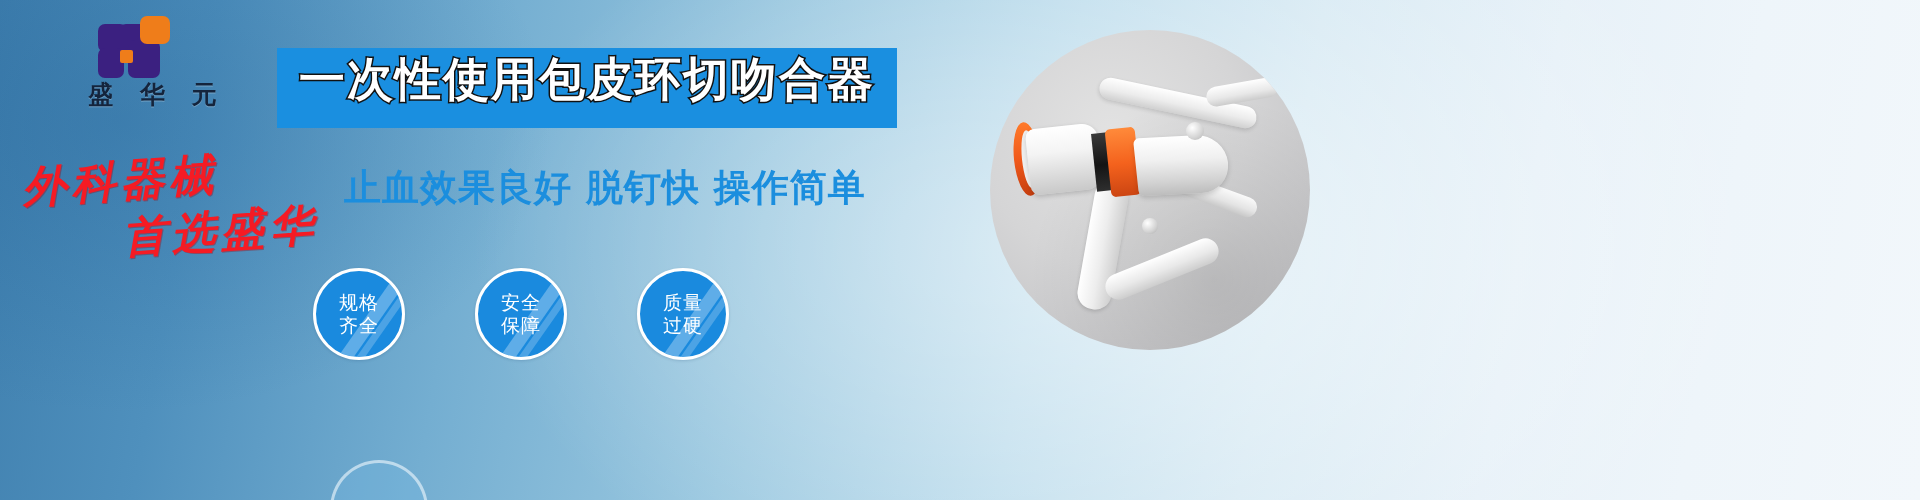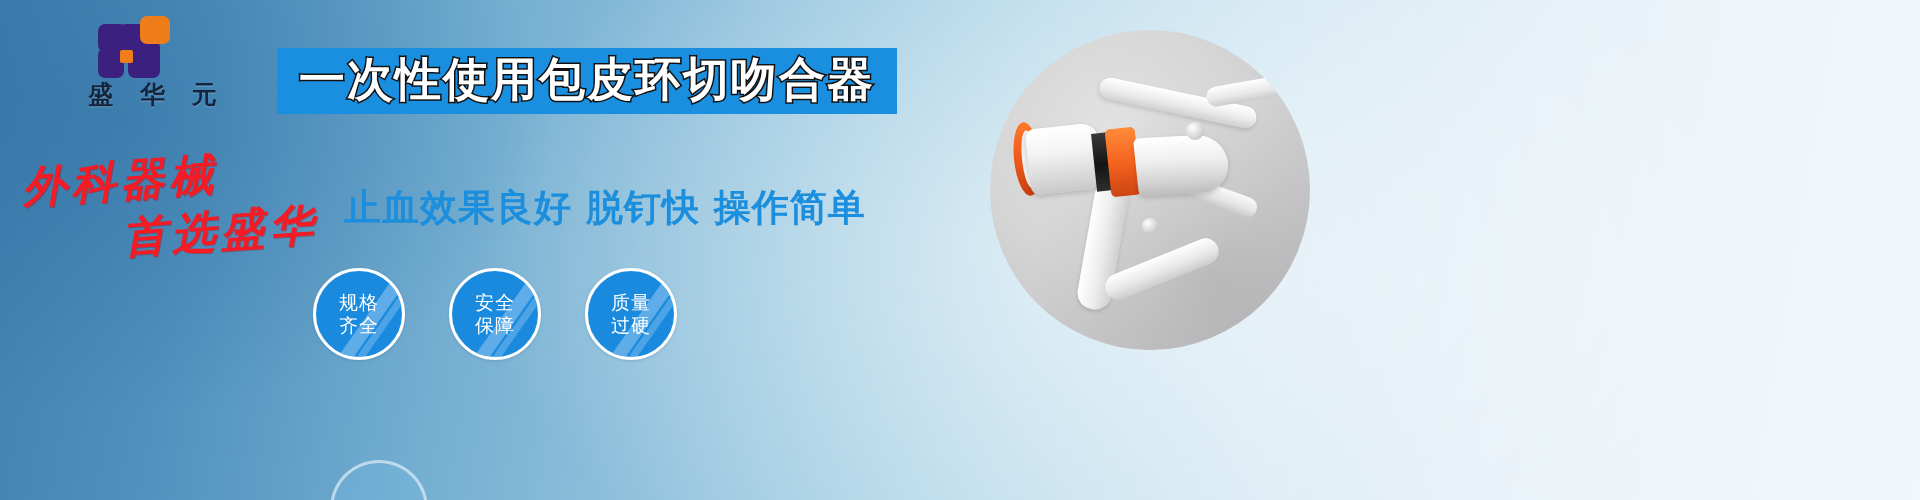--- a/index.html
+++ b/index.html
@@ -88,21 +88,21 @@
     text-shadow: 0 1px 0 rgba(255,255,255,0.25);
     white-space: nowrap;
   }
 
   
   #title-box {
     position: absolute;
     left: 277px;
     top: 48px;
     background: #1a8fe0;
-    padding: 5px 22px 9px 22px;
+    padding: 5px 22px 23px 22px;
   }
   #title-text {
     font-size: 46px;
     line-height: 52px;
     font-weight: 700;
     color: #ffffff;
     letter-spacing: 2px;
     white-space: nowrap;
     -webkit-text-stroke: 3px #111111;
     paint-order: stroke fill;
@@ -136,30 +136,29 @@
   #subtitle {
     position: absolute;
     left: 344px;
     top: 166px;
     font-size: 37px;
     line-height: 44px;
     font-weight: 600;
     color: #1b8ede;
     letter-spacing: 1px;
     white-space: nowrap;
-    margin-top: 20px;
   }
 
   
   #badges {
     position: absolute;
     left: 313px;
     top: 268px;
     display: flex;
-    gap: 44px;
+    gap: 70px;
   }
   .badge {
     position: relative;
     width: 92px;
     height: 92px;
     border-radius: 50%;
     background: #1a8ade;
     border: 3px solid #ffffff;
     box-sizing: border-box;
     display: flex;

